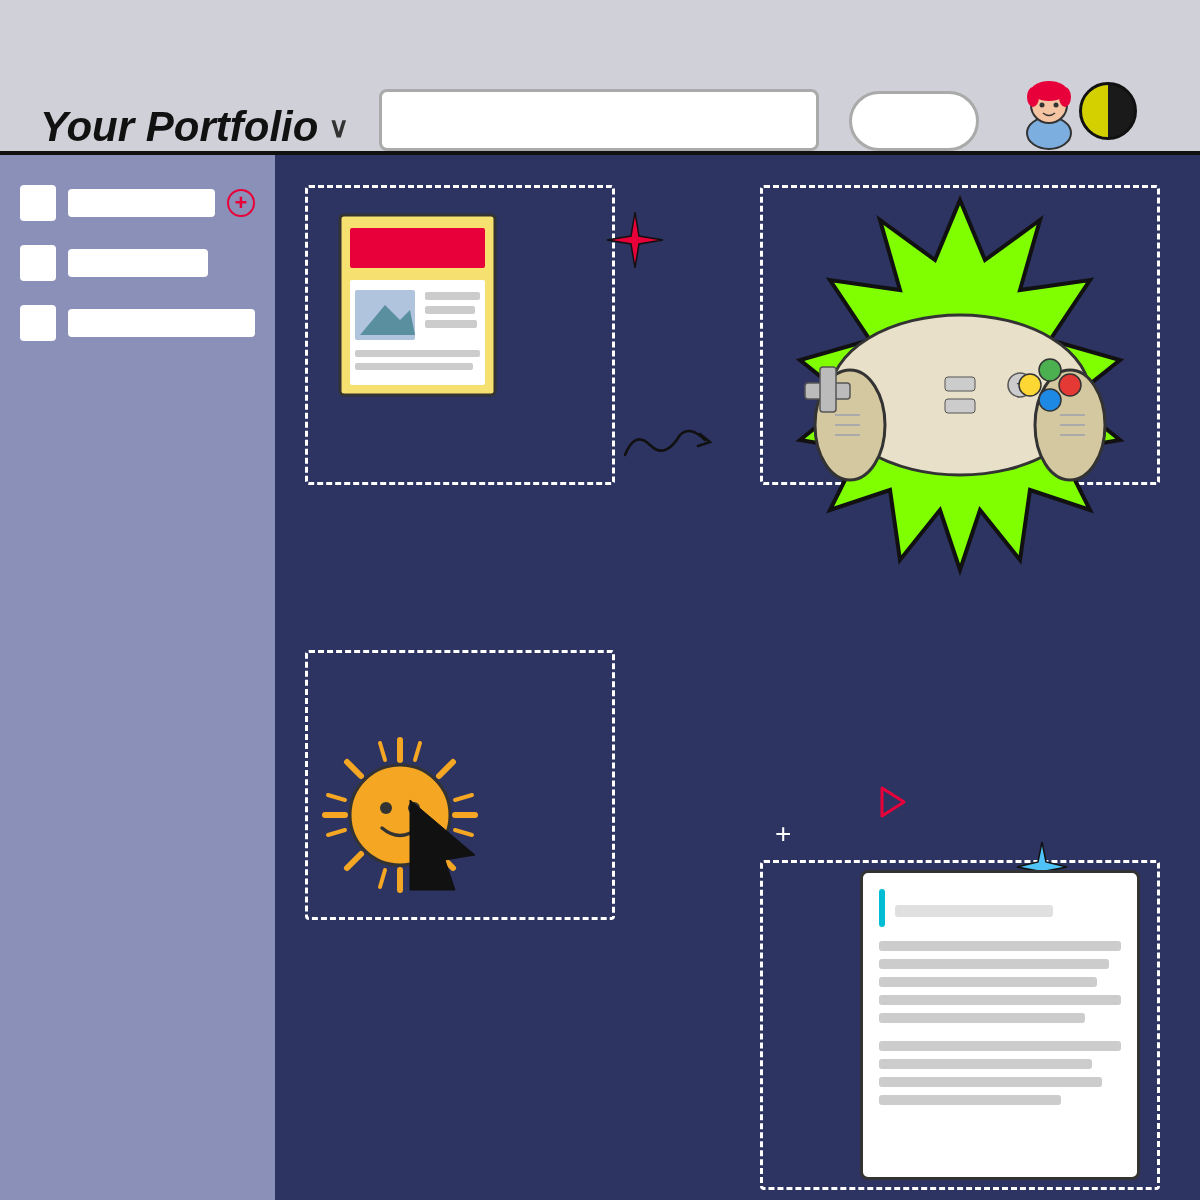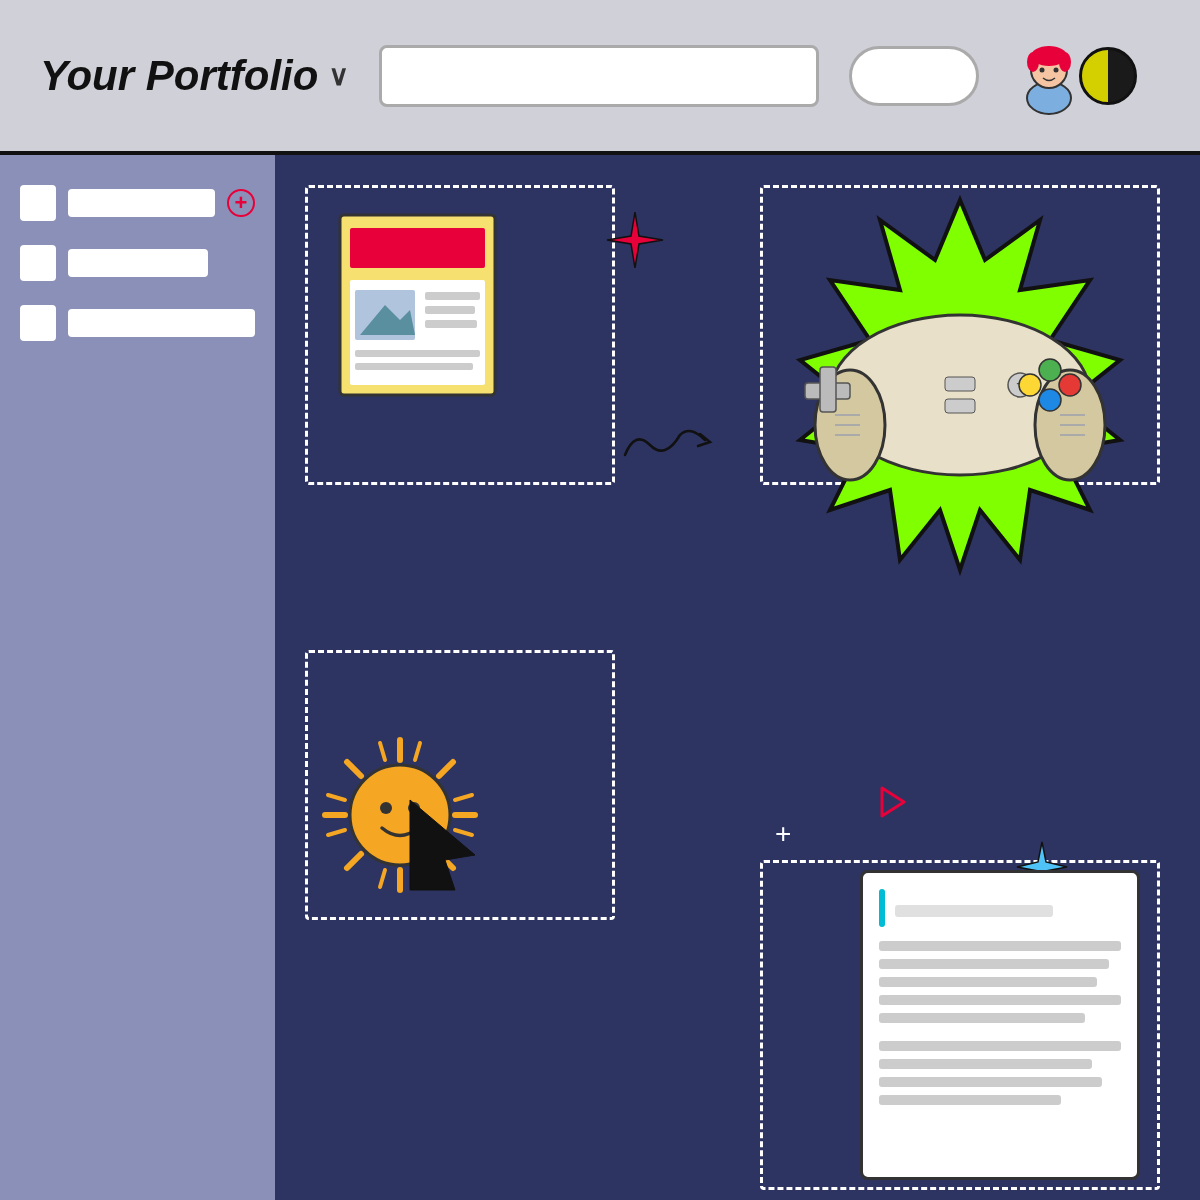--- a/index.html
+++ b/index.html
@@ -4,21 +4,21 @@
   <style>
     * { margin: 0; padding: 0; box-sizing: border-box; }
     body { width: 1200px; height: 1200px; overflow: hidden; font-family: Arial, sans-serif; background: #1a1a2e; }
 
     
     .header {
       width: 1200px;
       height: 155px;
       background: #d0d0d8;
       display: flex;
-      align-items: center;
+      align-items: flex-end;
       padding: 0 40px;
       gap: 30px;
       border-bottom: 4px solid #111;
       position: relative;
       z-index: 10;
     }
     .portfolio-title {
       font-size: 42px;
       font-weight: 900;
       color: #111;

